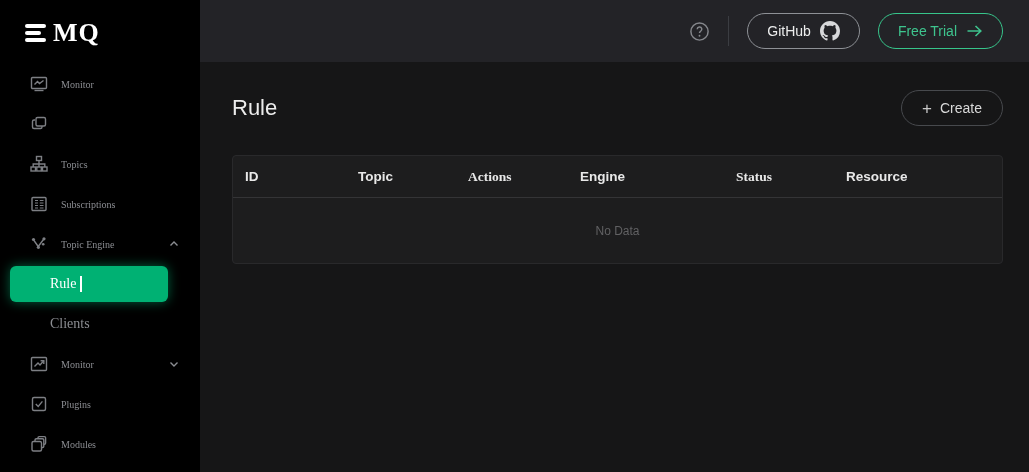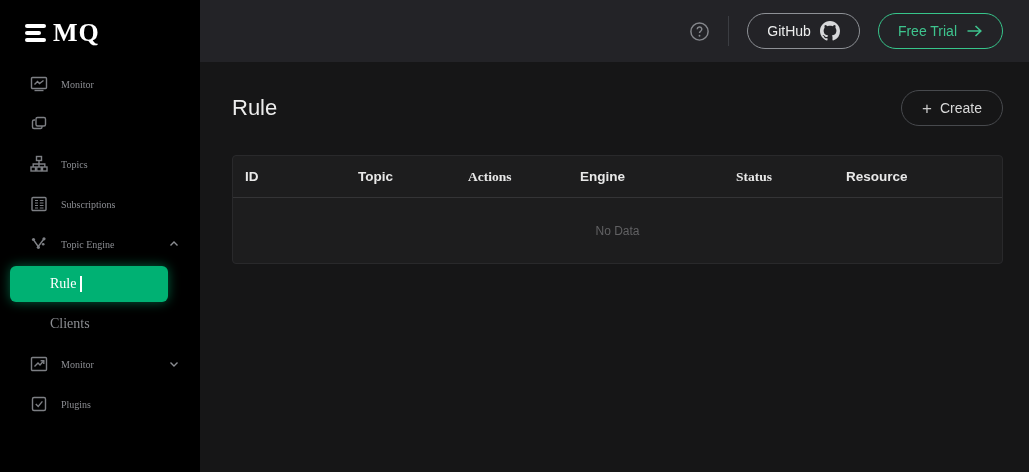--- a/index.html
+++ b/index.html
@@ -193,20 +193,28 @@
       </div>
 
       <div class="nav-item">
         <svg class="nav-icon" viewBox="0 0 18 18" fill="none" stroke="currentColor" stroke-width="1.4">
           <rect x="2.5" y="2.5" width="13" height="13" rx="1.5"></rect>
           <path d="M5.8 9 L8.2 11.4 L12.4 6.4"></path>
         </svg>
         <span class="nav-label">Plugins</span>
       </div>
 
+      <div class="nav-item">
+        <svg class="nav-icon" viewBox="0 0 18 18" fill="none" stroke="currentColor" stroke-width="1.4">
+          <rect x="2" y="6.5" width="9.5" height="9.5" rx="1.5"></rect>
+          <path d="M5 6.5 V5 a1.3 1.3 0 0 1 1.3 -1.3 h6.2 a1.3 1.3 0 0 1 1.3 1.3 v6.2 a1.3 1.3 0 0 1 -1.3 1.3 H11.5"></path>
+          <path d="M8 3.7 V2.8 a1.2 1.2 0 0 1 1.2 -1.2 h5.2 a1.2 1.2 0 0 1 1.2 1.2 v5.2 a1.2 1.2 0 0 1 -1.2 1.2 h-0.6"></path>
+        </svg>
+        <span class="nav-label">Modules</span>
+      </div>
 
     </nav>
   </aside>
 
   <div class="right">
 
     <header class="topbar">
       <svg class="help-btn" viewBox="0 0 20 20" fill="none" stroke="currentColor" stroke-width="1.4">
         <circle cx="10" cy="10" r="8.2"></circle>
         <path d="M7.8 7.8 a2.2 2.2 0 1 1 3.2 2 c-.7.35-1 .8-1 1.6"></path>

